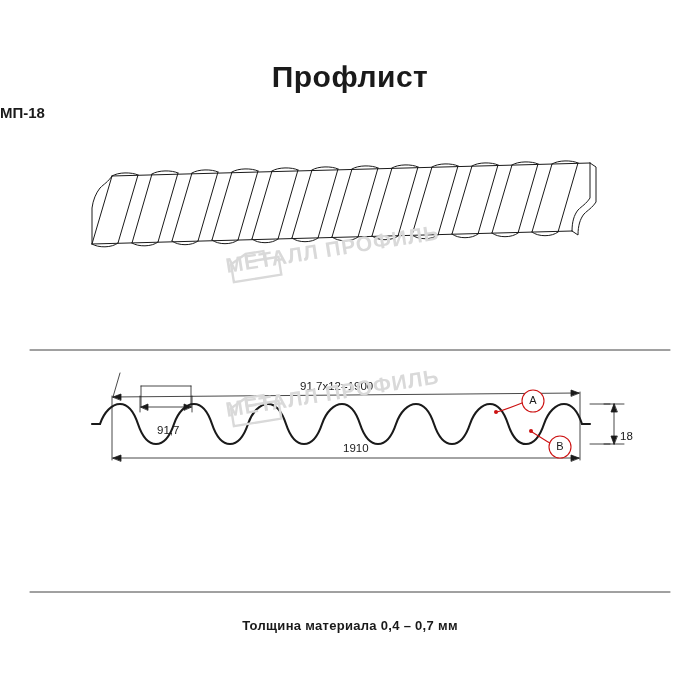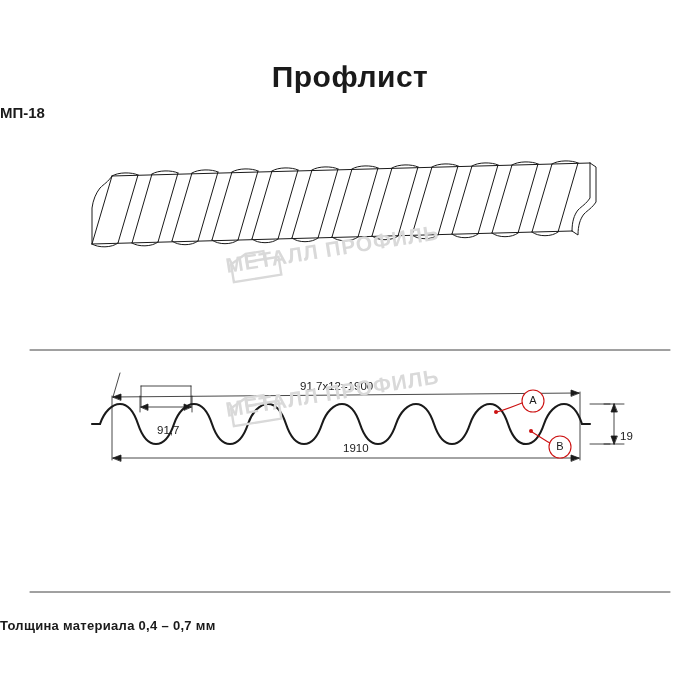--- a/index.html
+++ b/index.html
@@ -38,20 +38,21 @@
     width: 700px;
     text-align: left;
     font-size: 15px;
     font-weight: bold;
   }
   .footer-note {
     position: absolute;
     left: 0;
     top: 618px;
     width: 700px;
+    text-align: center;
     font-size: 13px;
     font-weight: bold;
     letter-spacing: 0.3px;
   }
   .drawing {
     position: absolute;
     left: 0; top: 0;
     width: 700px;
     height: 700px;
   }
@@ -241,21 +242,21 @@
       </g>
 
       <path stroke-width="0.8" stroke="#111111" d="M30 350 L670 350"></path>
       <path stroke-width="0.8" stroke="#111111" d="M30 592 L670 592"></path>
     </g>
   </svg>
 
   <div class="dim-label lbl-1100">91,7х12=1900</div>
   <div class="dim-label lbl-917">91,7</div>
   <div class="dim-label lbl-1150">1910</div>
-  <div class="dim-label lbl-18">19</div>
+  <div class="dim-label lbl-18">18</div>
 
   <div class="callout-letter cl-a">A</div>
   <div class="callout-letter cl-b">B</div>
 
   <svg class="wm-mark" style="left:228px; top:248px; width:62px; height:40px; transform:rotate(-9deg);" viewBox="0 0 62 40">
     <path d="M4 30 L4 12 L20 4 L38 4 L38 12 L52 12 L52 30 Z" fill="none" stroke="#d9d9d9" stroke-width="2.4"></path>
     <path d="M20 4 L20 12 L38 12" fill="none" stroke="#d9d9d9" stroke-width="2.4"></path>
   </svg>
   <div class="watermark wm1">МЕТАЛЛ ПРОФИЛЬ</div>
 

